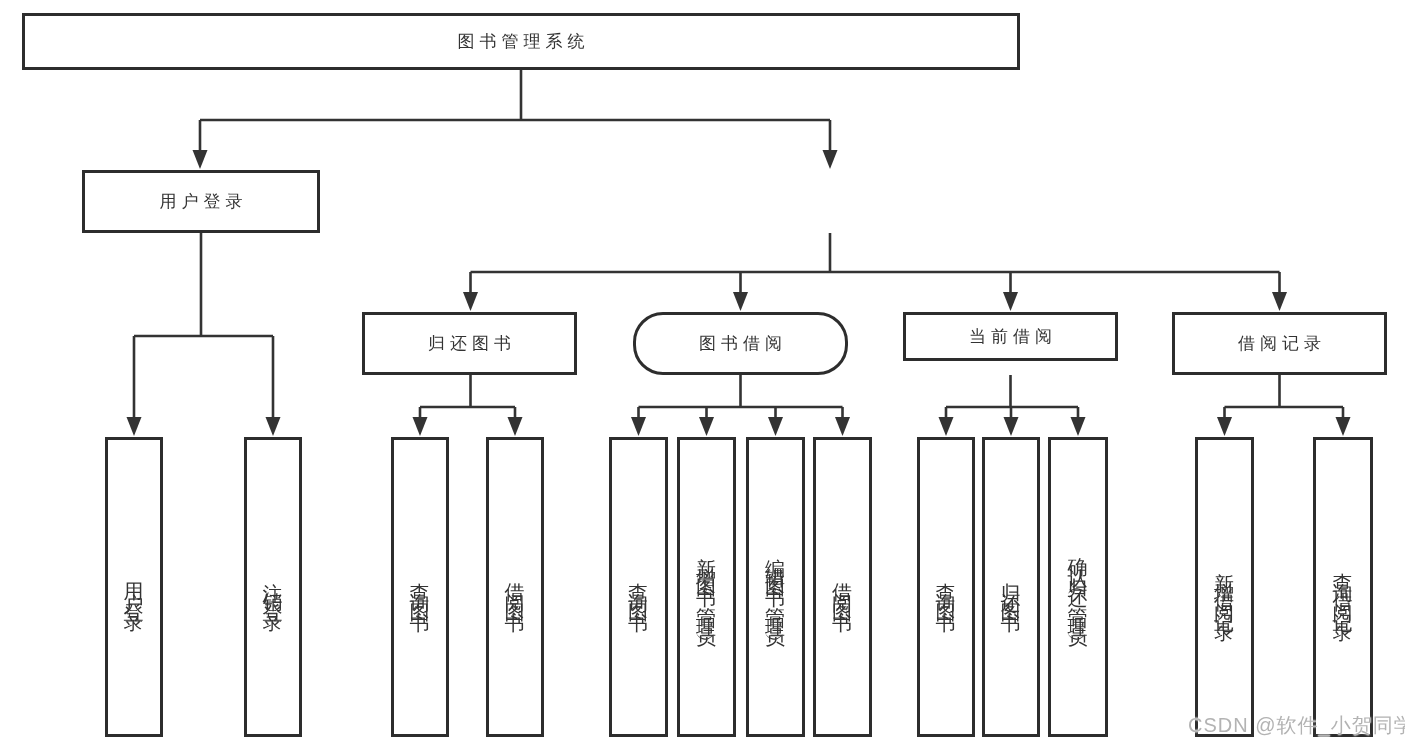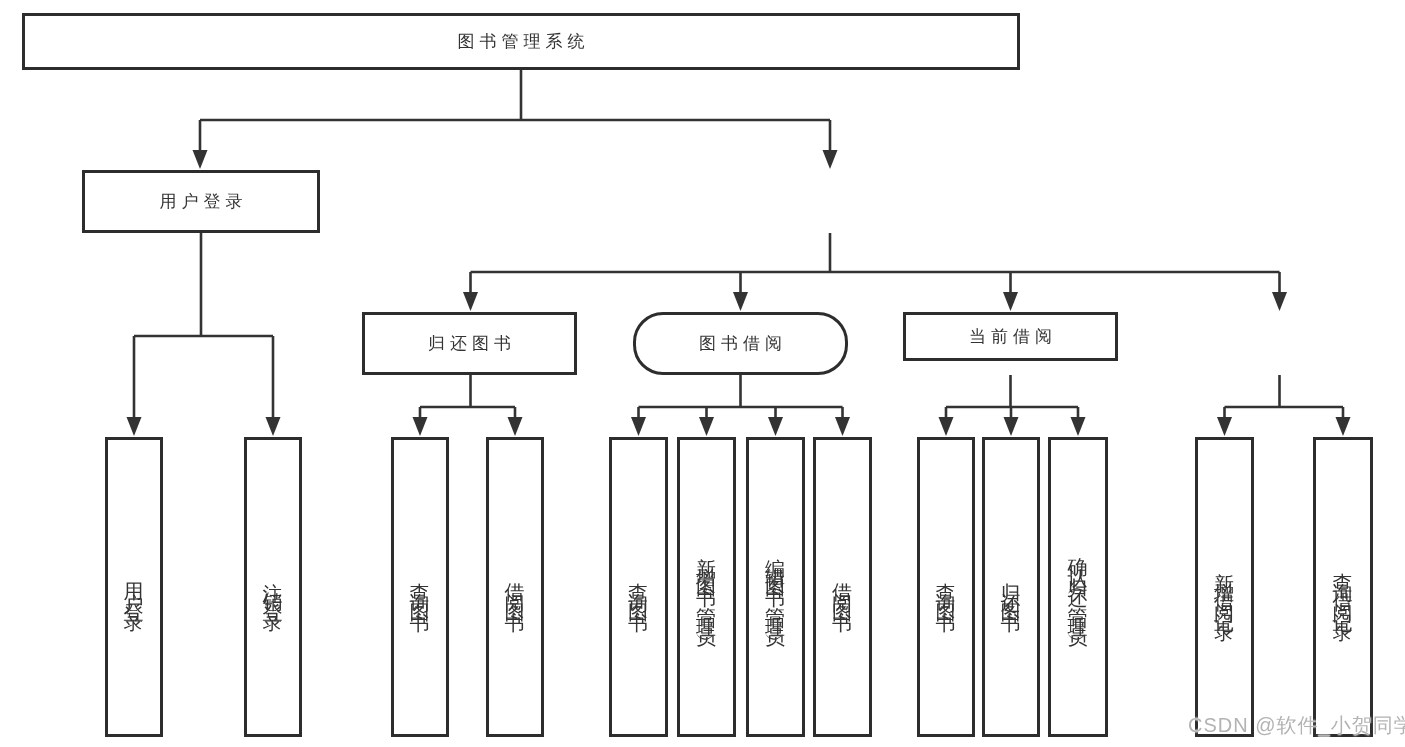--- a/index.html
+++ b/index.html
@@ -92,20 +92,23 @@
 
   <div class="hbox" style="left:362px;top:312px;width:215px;height:63px;">
     <span>归还图书</span>
   </div>
   <div class="hbox" style="left:633px;top:312px;width:215px;height:63px;border-radius:30px;">
     <span>图书借阅</span>
   </div>
   <div class="hbox" style="left:903px;top:312px;width:215px;height:49px;">
     <span>当前借阅</span>
   </div>
+  <div class="hbox" style="left:1172px;top:312px;width:215px;height:63px;">
+    <span>借阅记录</span>
+  </div>
 
   <div class="vbox" style="left:105px;top:437px;width:58px;height:300px;">
     <span class="vtxt">用户登录</span>
   </div>
   <div class="vbox" style="left:244px;top:437px;width:58px;height:300px;">
     <span class="vtxt">注销登录</span>
   </div>
 
   <div class="vbox" style="left:391px;top:437px;width:58px;height:300px;">
     <span class="vtxt">查询图书</span>

